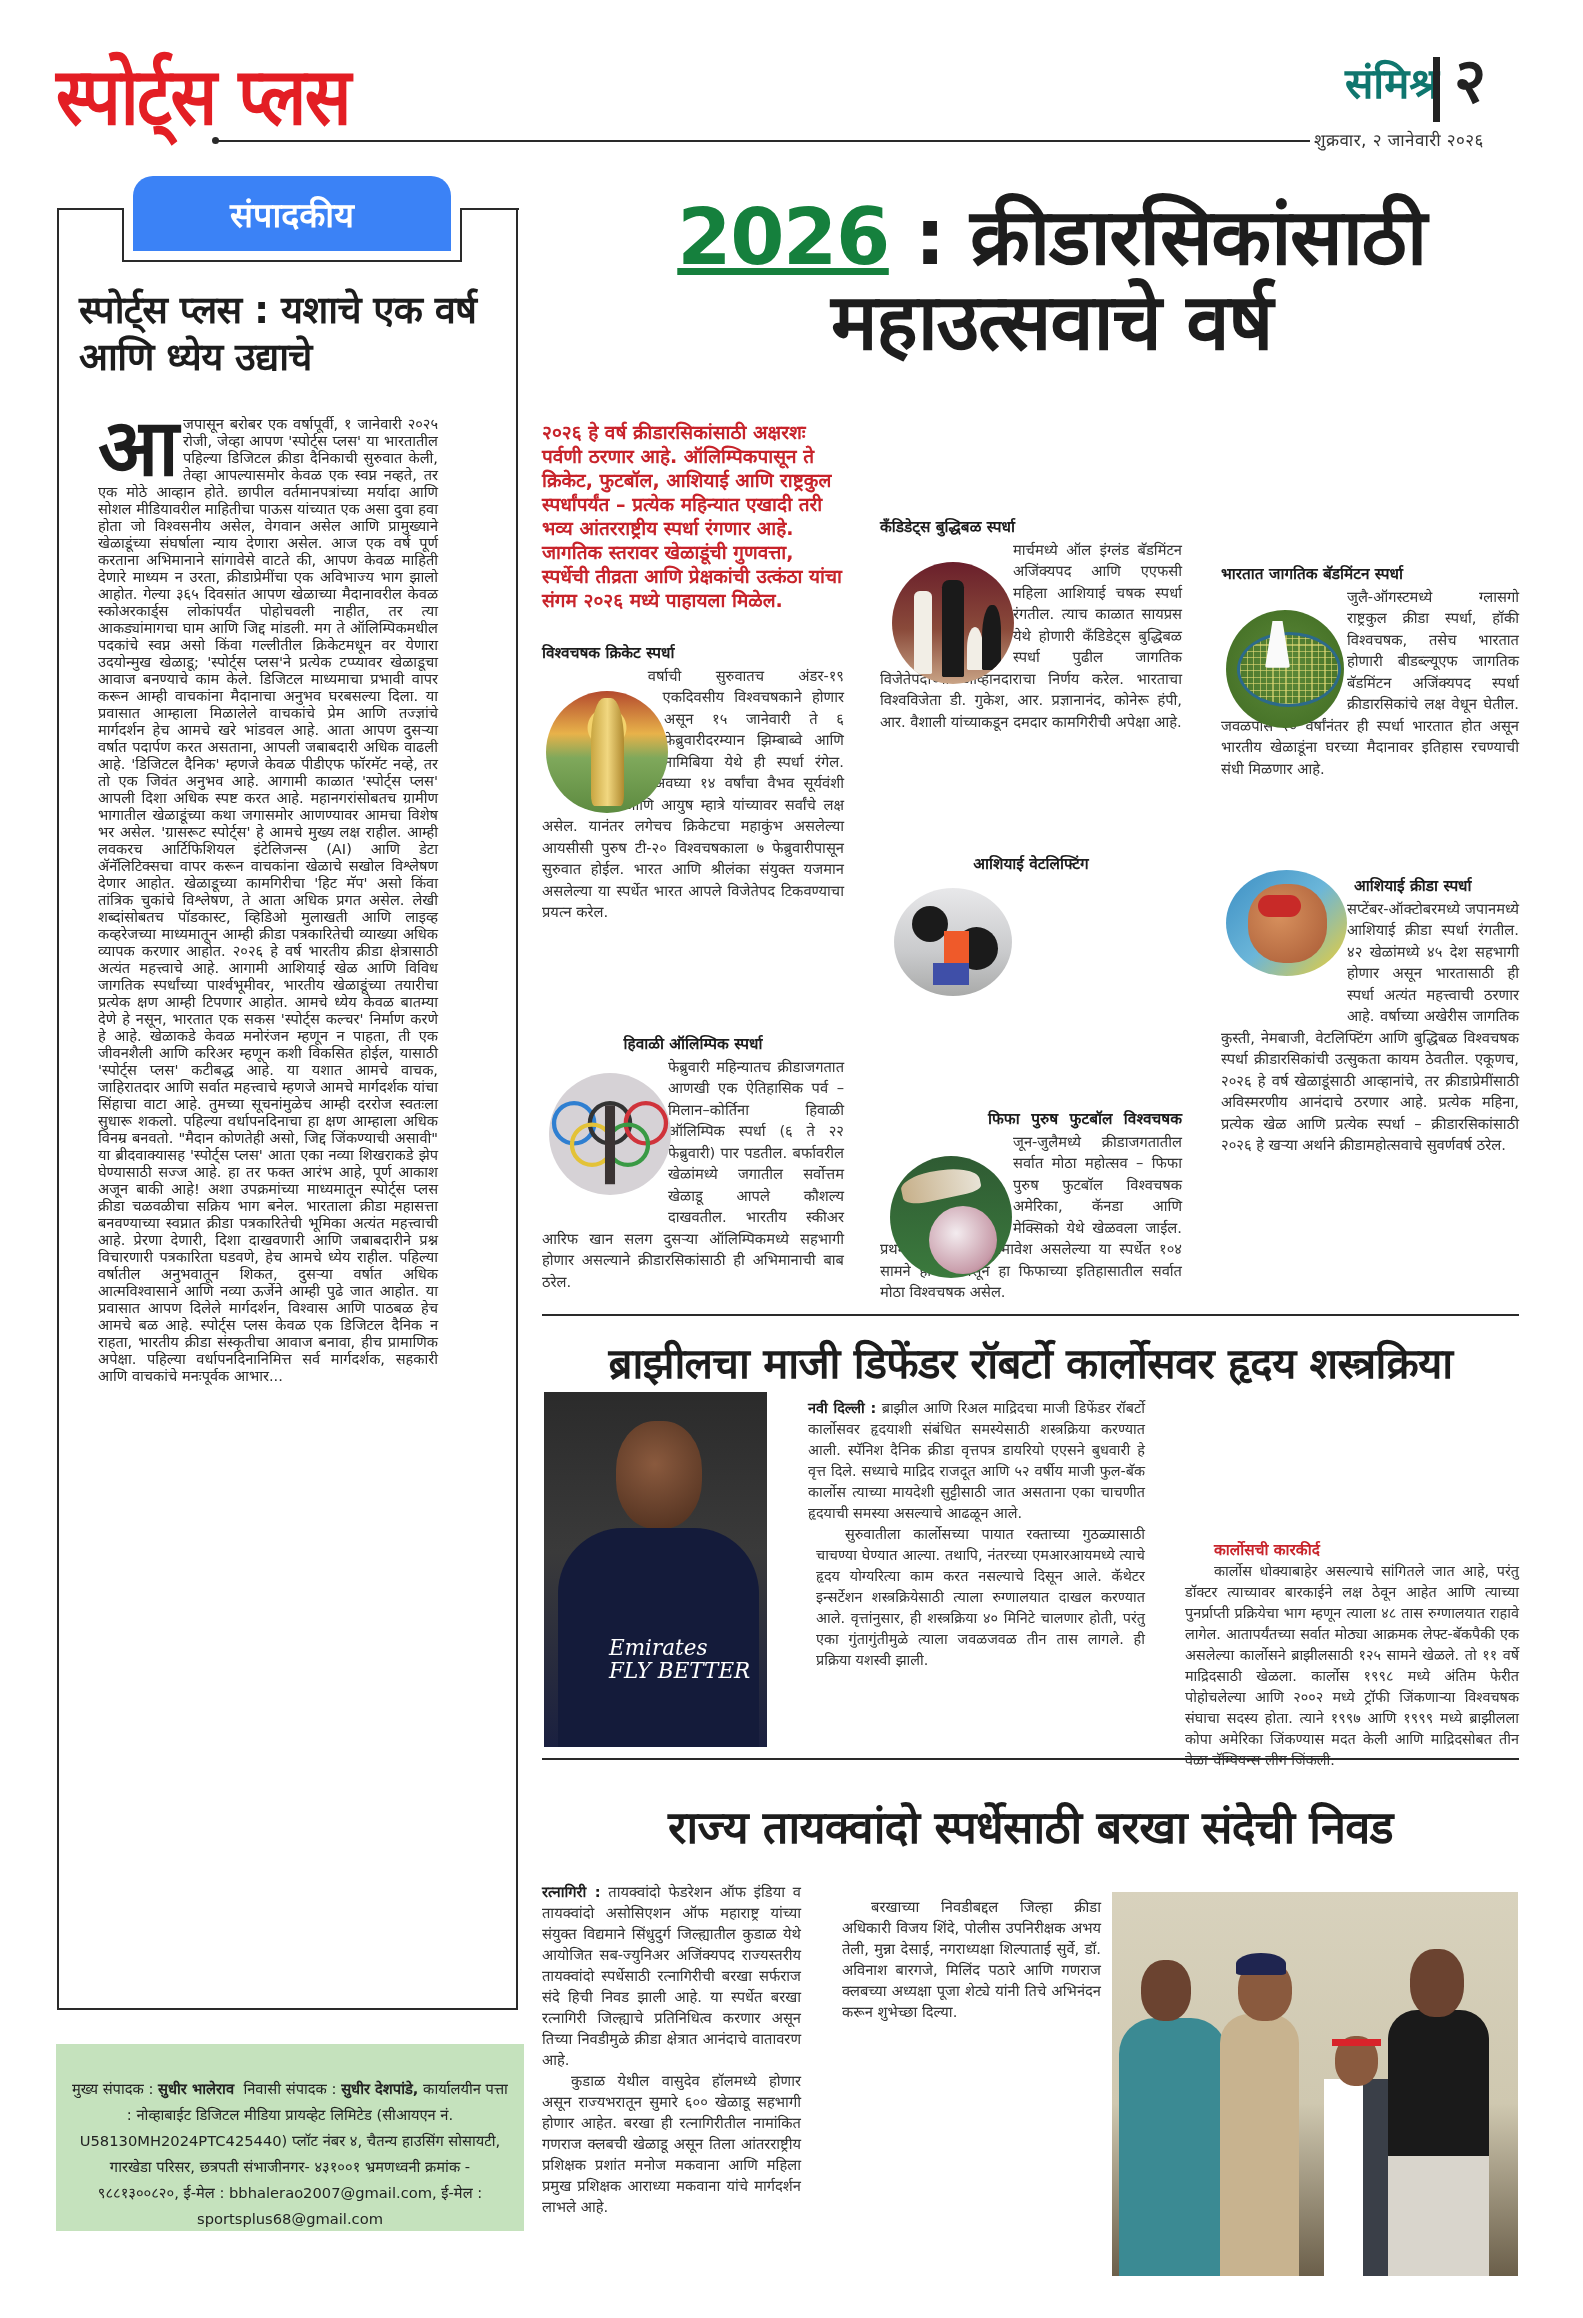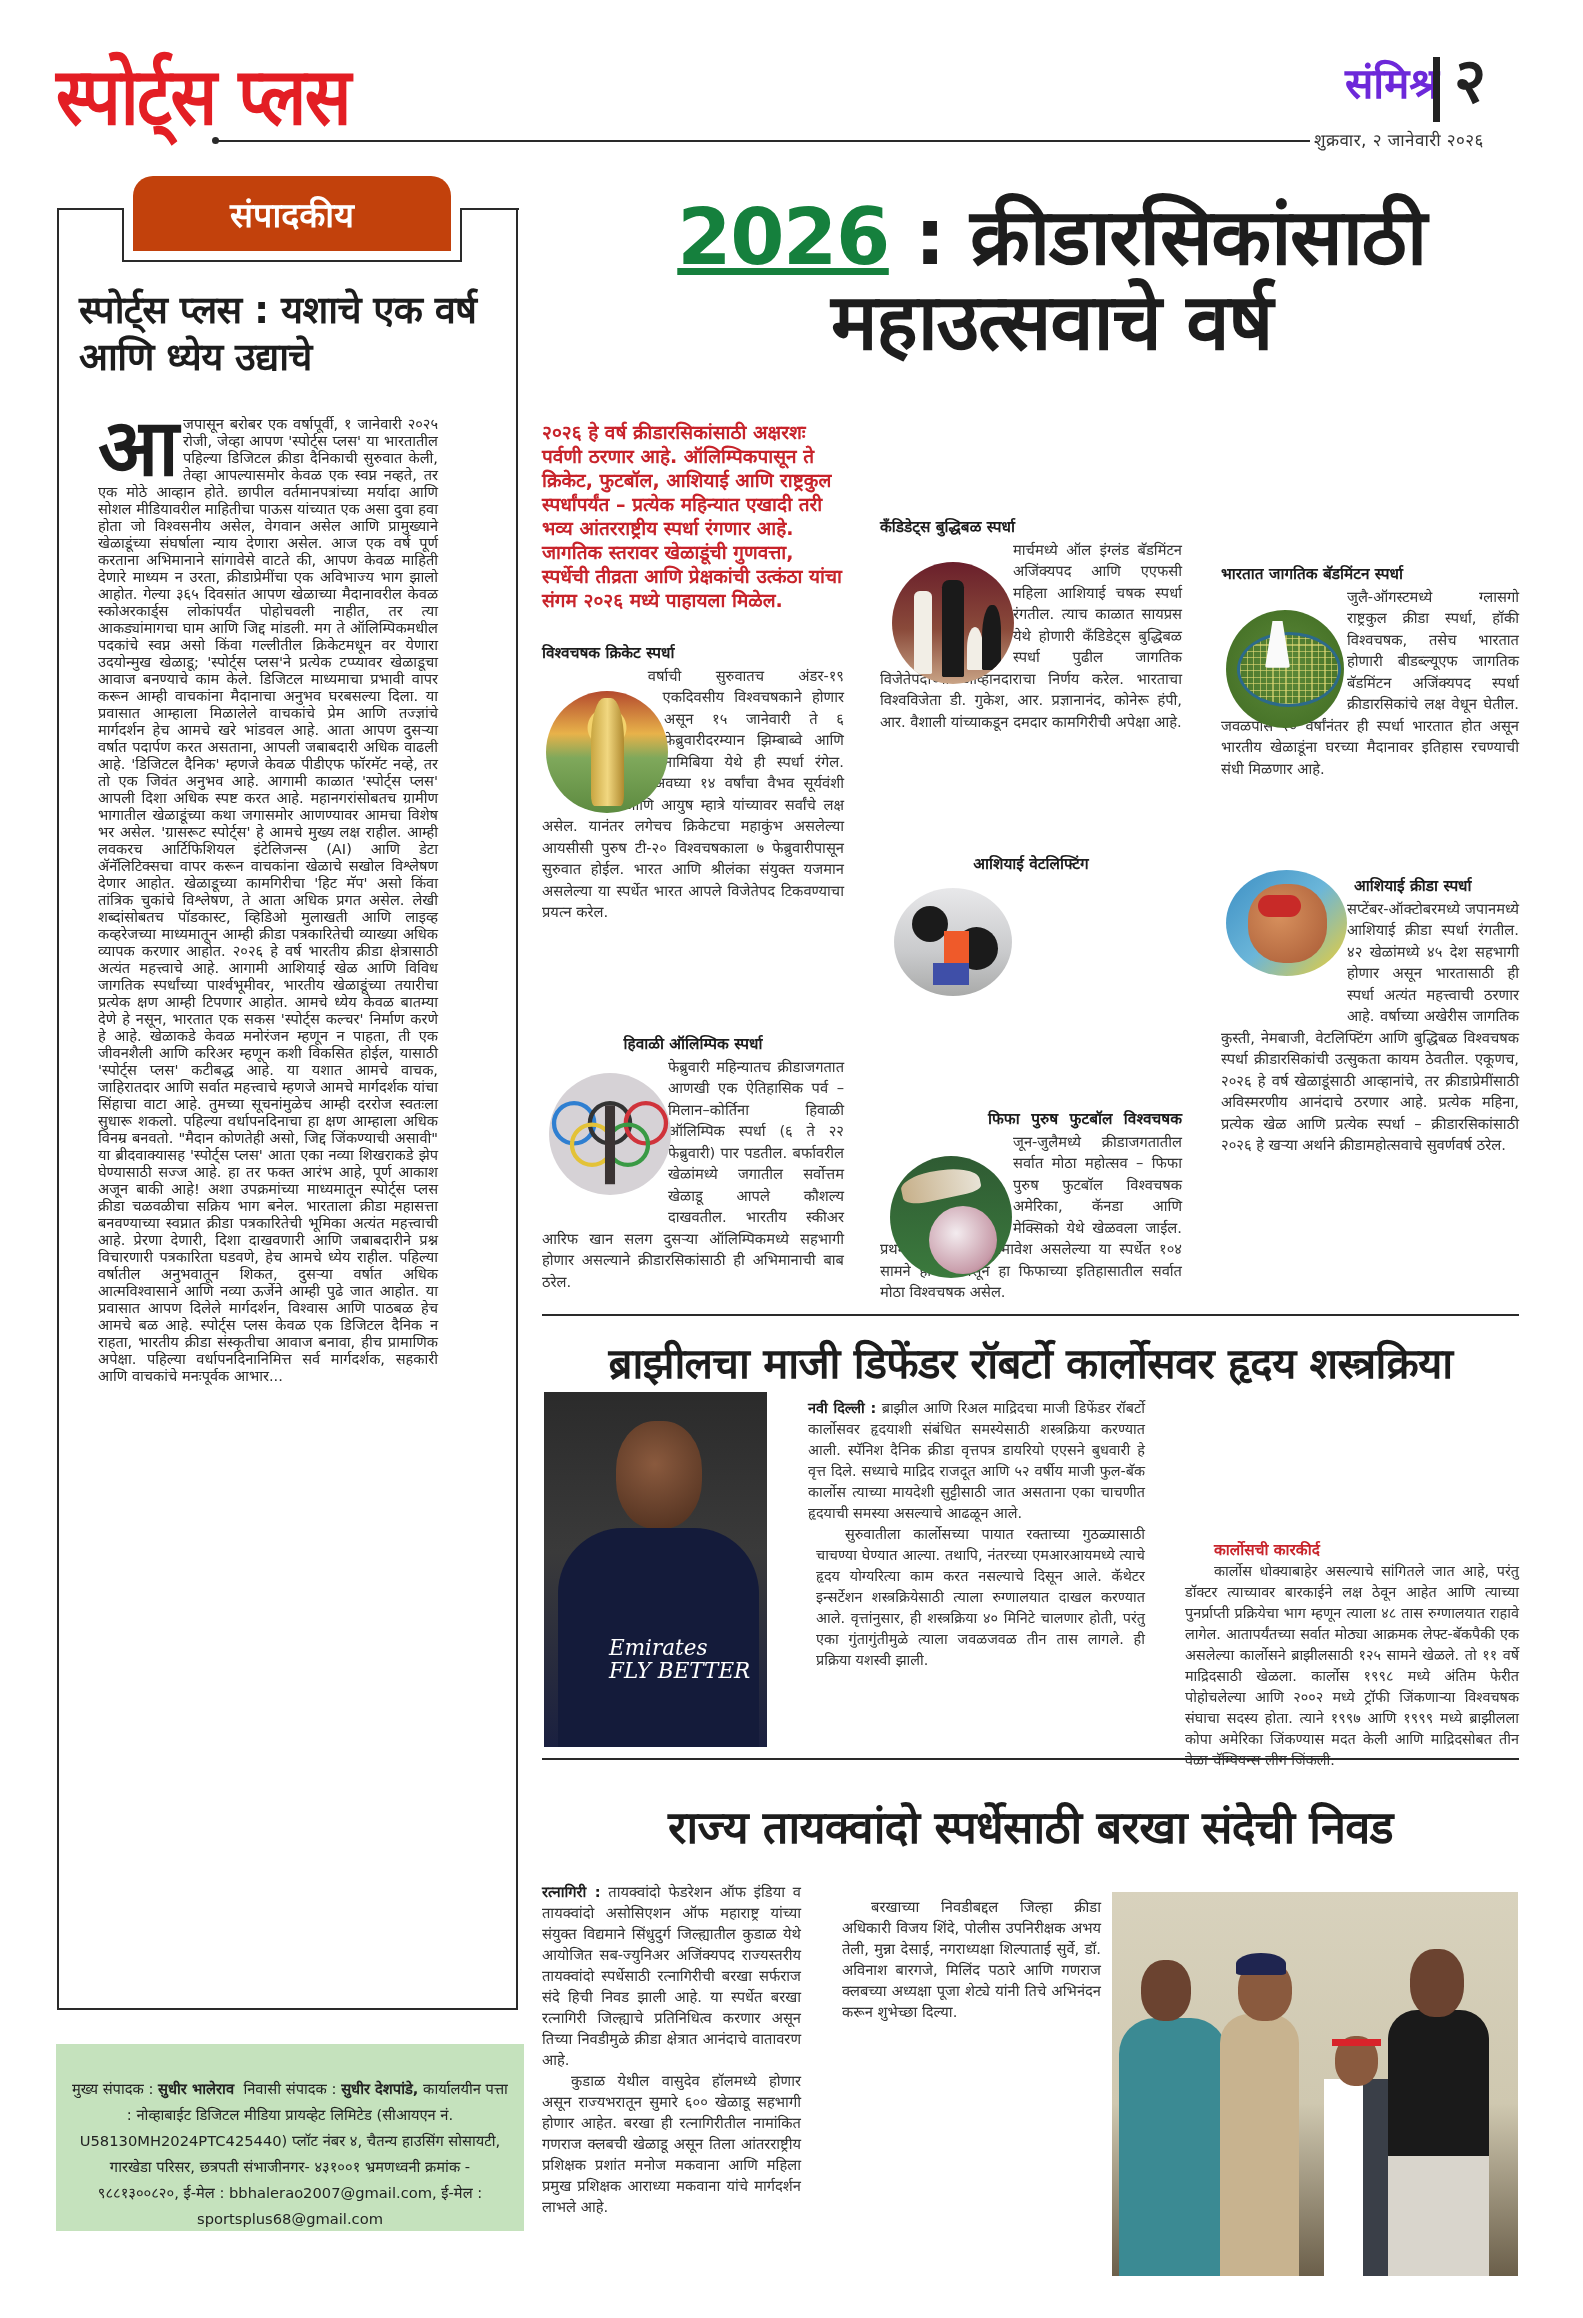--- a/index.html
+++ b/index.html
@@ -3,31 +3,31 @@
 <meta charset="utf-8">
 <style>
   * { box-sizing: border-box; margin: 0; padding: 0; }
   html, body { width: 1583px; height: 2319px; background: #ffffff; overflow: hidden; }
   body { position: relative; font-family: "DejaVu Sans", sans-serif; color: #2a2a2a; }
 
   
   .masthead-logo { position: absolute; left: 56px; top: 57px; font-family: "DejaVu Sans", sans-serif; font-weight: bold; font-size: 69px; color: #e31e24; letter-spacing: -1.4px; transform: scaleY(1.15); transform-origin: top left; line-height: 1; }
   .masthead-rule { position: absolute; left: 215px; top: 140px; width: 1095px; height: 2.2px; background: #2a2a2a; }
   .masthead-rule::before { content: ""; position: absolute; left: -2.9px; top: -2.9px; width: 7.2px; height: 7.2px; border-radius: 50%; background: #2a2a2a; }
-  .section-name { position: absolute; right: 144px; top: 63px; font-weight: bold; font-size: 42px; color: #6d28d9; line-height: 1; }
+  .section-name { position: absolute; right: 144px; top: 63px; font-weight: bold; font-size: 42px; color: #0f766e; line-height: 1; }
   .section-bar { position: absolute; left: 1433px; top: 57px; width: 6.5px; height: 65px; background: #222; }
   .page-num { position: absolute; left: 1454px; top: 50px; font-size: 62px; font-weight: bold; color: #222; line-height: 1; }
   .issue-date { position: absolute; left: 1314px; top: 128px; font-size: 17px; color: #333; letter-spacing: 0.4px; }
 
   
   .editorial-box { position: absolute; left: 57px; top: 208px; width: 461px; height: 1802px; border: 2.2px solid #2a2a2a; border-top: none; }
   .editorial-top-left { position: absolute; left: 57px; top: 208px; width: 66px; height: 2.2px; background: #2a2a2a; }
   .editorial-top-right { position: absolute; left: 460px; top: 208px; width: 59px; height: 2.2px; background: #2a2a2a; }
   .editorial-tab-frame { position: absolute; left: 122px; top: 208px; width: 340px; height: 54px; border: 2.2px solid #2a2a2a; border-top: none; }
-  .editorial-tab { position: absolute; left: 133px; top: 176px; width: 318px; height: 75px; background: #c2410c; border-radius: 20px 20px 0 0; color: #fff; font-size: 34px; font-weight: bold; display: flex; align-items: center; justify-content: center; }
+  .editorial-tab { position: absolute; left: 133px; top: 176px; width: 318px; height: 75px; background: #3b82f6; border-radius: 20px 20px 0 0; color: #fff; font-size: 34px; font-weight: bold; display: flex; align-items: center; justify-content: center; }
   .editorial-headline { position: absolute; left: 79px; top: 287px; width: 420px; text-align: left; font-family: "DejaVu Sans", sans-serif; font-weight: bold; font-size: 38px; line-height: 47px; color: #1d1d1d; letter-spacing: -0.7px; }
   .editorial-body { position: absolute; left: 98px; top: 415px; width: 340px; font-size: 14.6px; line-height: 17px; text-align: justify; color: #2a2a2a; }
   .drop-cap { float: left; font-size: 79px; line-height: 65px; font-weight: bold; margin-right: 4.3px; margin-top: 1.4px; color: #1d1d1d; }
 
   
   .credits { position: absolute; left: 56px; top: 2044px; width: 468px; height: 187px; background: #c5e2bd; padding: 32px 16px 0 16px; text-align: center; font-size: 14.7px; line-height: 26px; color: #222; }
   .credits b { font-weight: bold; }
 
   
   .main-headline { position: absolute; left: 574px; top: 195px; width: 955px; text-align: center; font-weight: bold; font-size: 78px; line-height: 85px; color: #1d1d1d; letter-spacing: -1.4px; }

